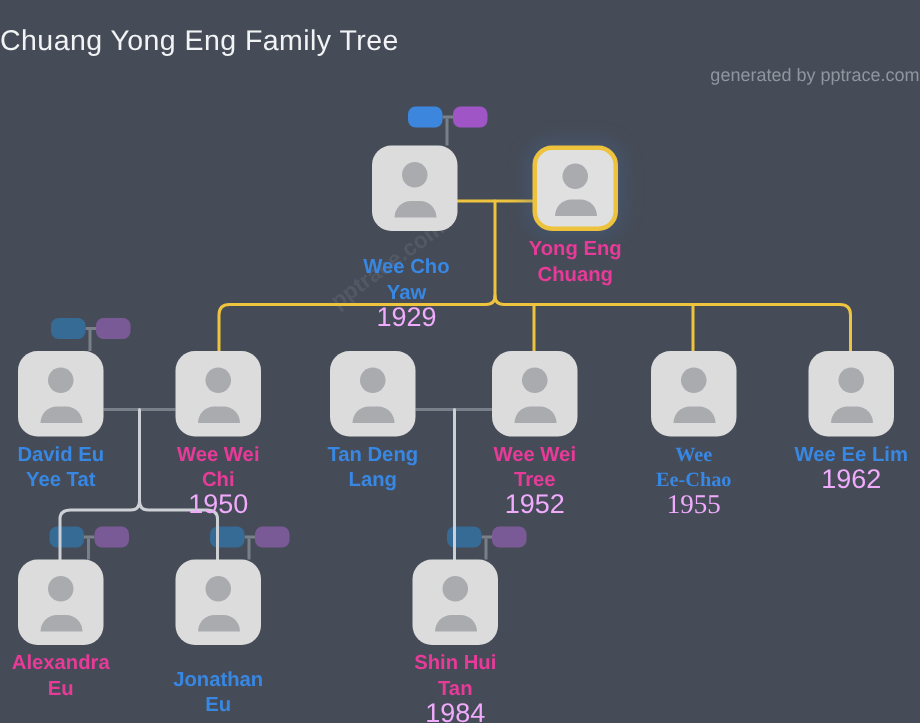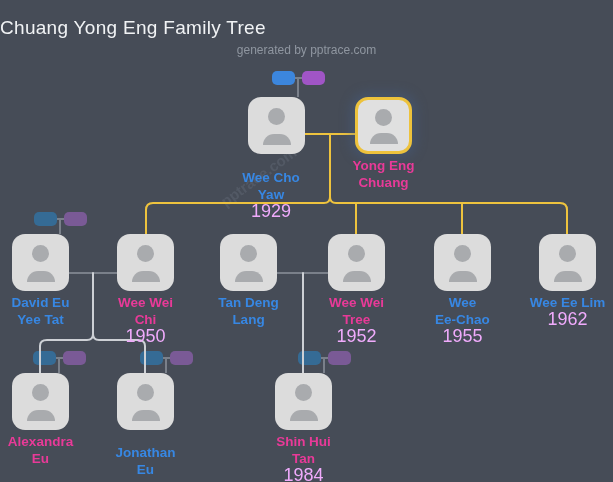--- a/index.html
+++ b/index.html
@@ -1,21 +1,21 @@
 <!DOCTYPE html>
 <html><head>
 <meta charset="utf-8">
 <style>
   html,body{margin:0;padding:0;}
   body{background:#464c57;font-family:"Liberation Sans", sans-serif;}
   .stage{position:relative;width:613px;height:482px;background:#464c57;overflow:hidden;}
 
   .title{position:absolute;top:17px;left:0;width:100%;
          font-size:19px;color:#f1f3f5;letter-spacing:.3px;}
-  .subtitle{position:absolute;top:43px;left:0;width:100%;text-align:center;
+  .subtitle{position:absolute;top:43px;left:0;width:100%;text-align:right;
          font-size:12px;color:#8f96a0;}
   .watermark{position:absolute;left:214px;top:168px;font-size:15px;font-weight:bold;
          color:rgba(197,207,222,0.10);transform:rotate(-36deg);pointer-events:none;}
 
   svg.lines{position:absolute;left:0;top:0;}
   .layer{position:absolute;left:0;top:0;width:100%;height:100%;}
 
   .card{position:absolute;width:57px;height:57px;border-radius:13px;background:#dcdcdc;
         box-sizing:border-box;}
   .card.highlight{border:3px solid #edc23c;background:#e0e0e0;
@@ -139,21 +139,21 @@
       </div>
       <div class="label c-pink" style="left: 291.5px; top: 294px;">
         <span class="nm">Wee Wei</span>
         <span class="nm">Tree</span>
         <span class="yr">1952</span>
       </div>
       <div class="card" style="left: 434px; top: 234px;">
         <div class="head"></div>
         <div class="torso"></div>
       </div>
-      <div class="label c-blue" style="left: 397.5px; top: 294px;">
+      <div class="label c-blue" style="left: 397.5px; top: 294px; font-family: Liberation Serif, serif;">
         <span class="nm">Wee</span>
         <span class="nm">Ee-Chao</span>
         <span class="yr">1955</span>
       </div>
       <div class="card" style="left: 539px; top: 234px;">
         <div class="head"></div>
         <div class="torso"></div>
       </div>
       <div class="label c-blue" style="left: 502.5px; top: 294px;">
         <span class="nm">Wee Ee Lim</span>

